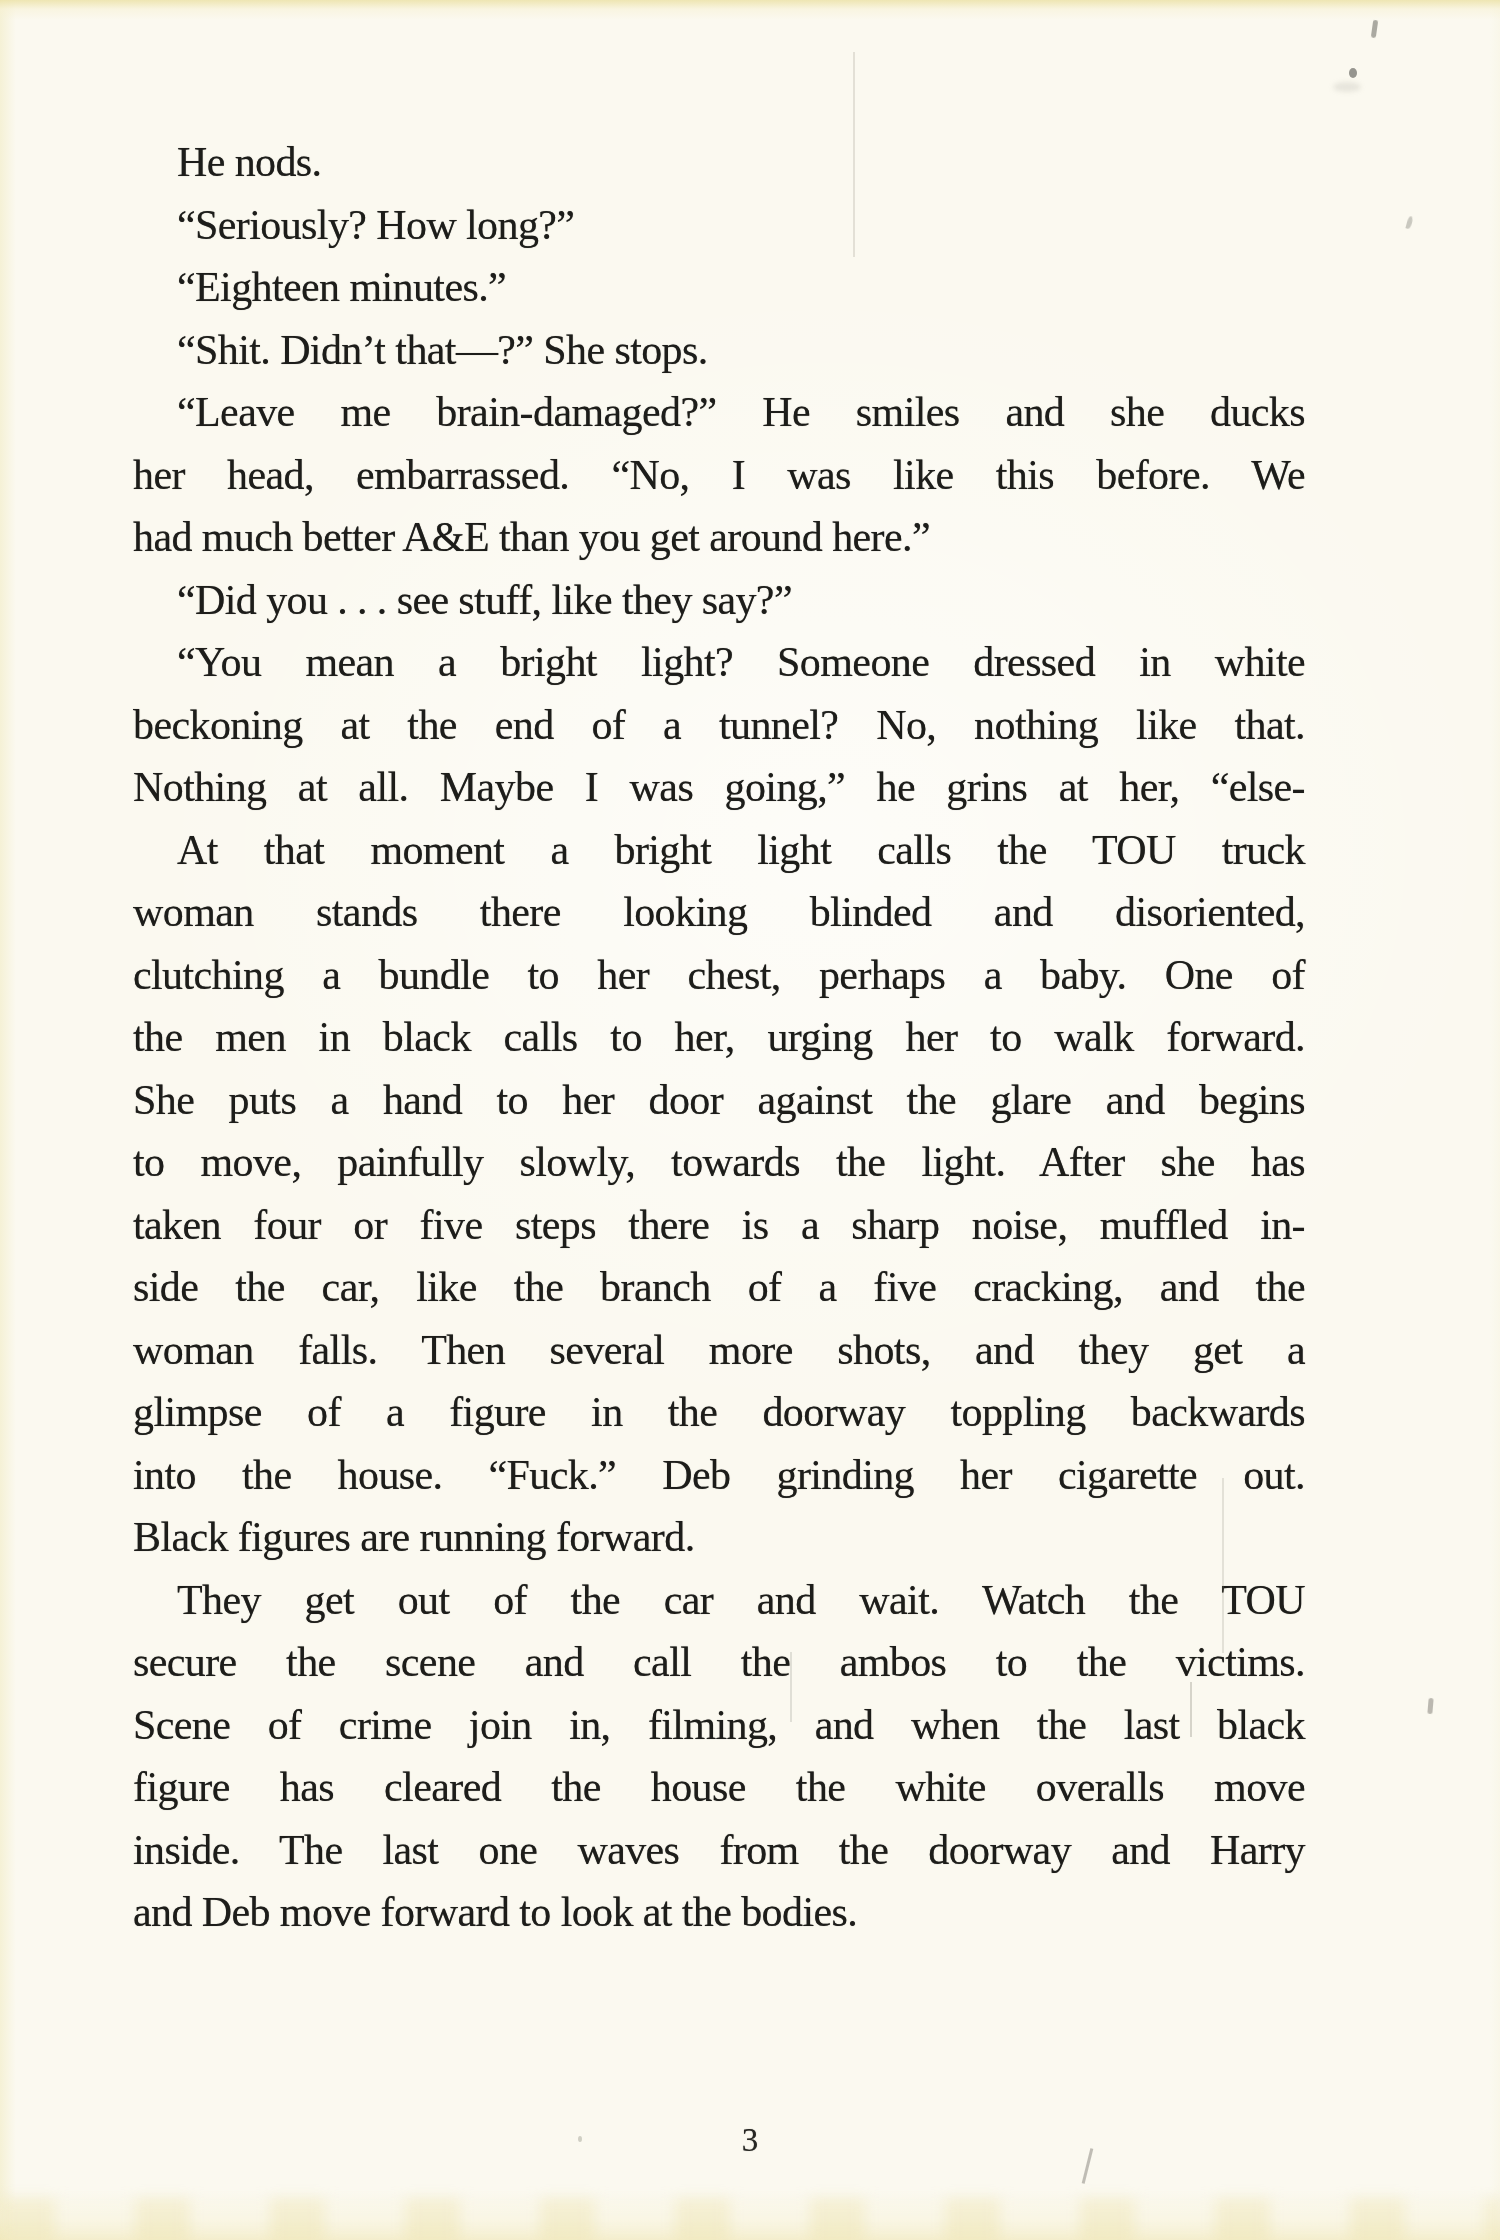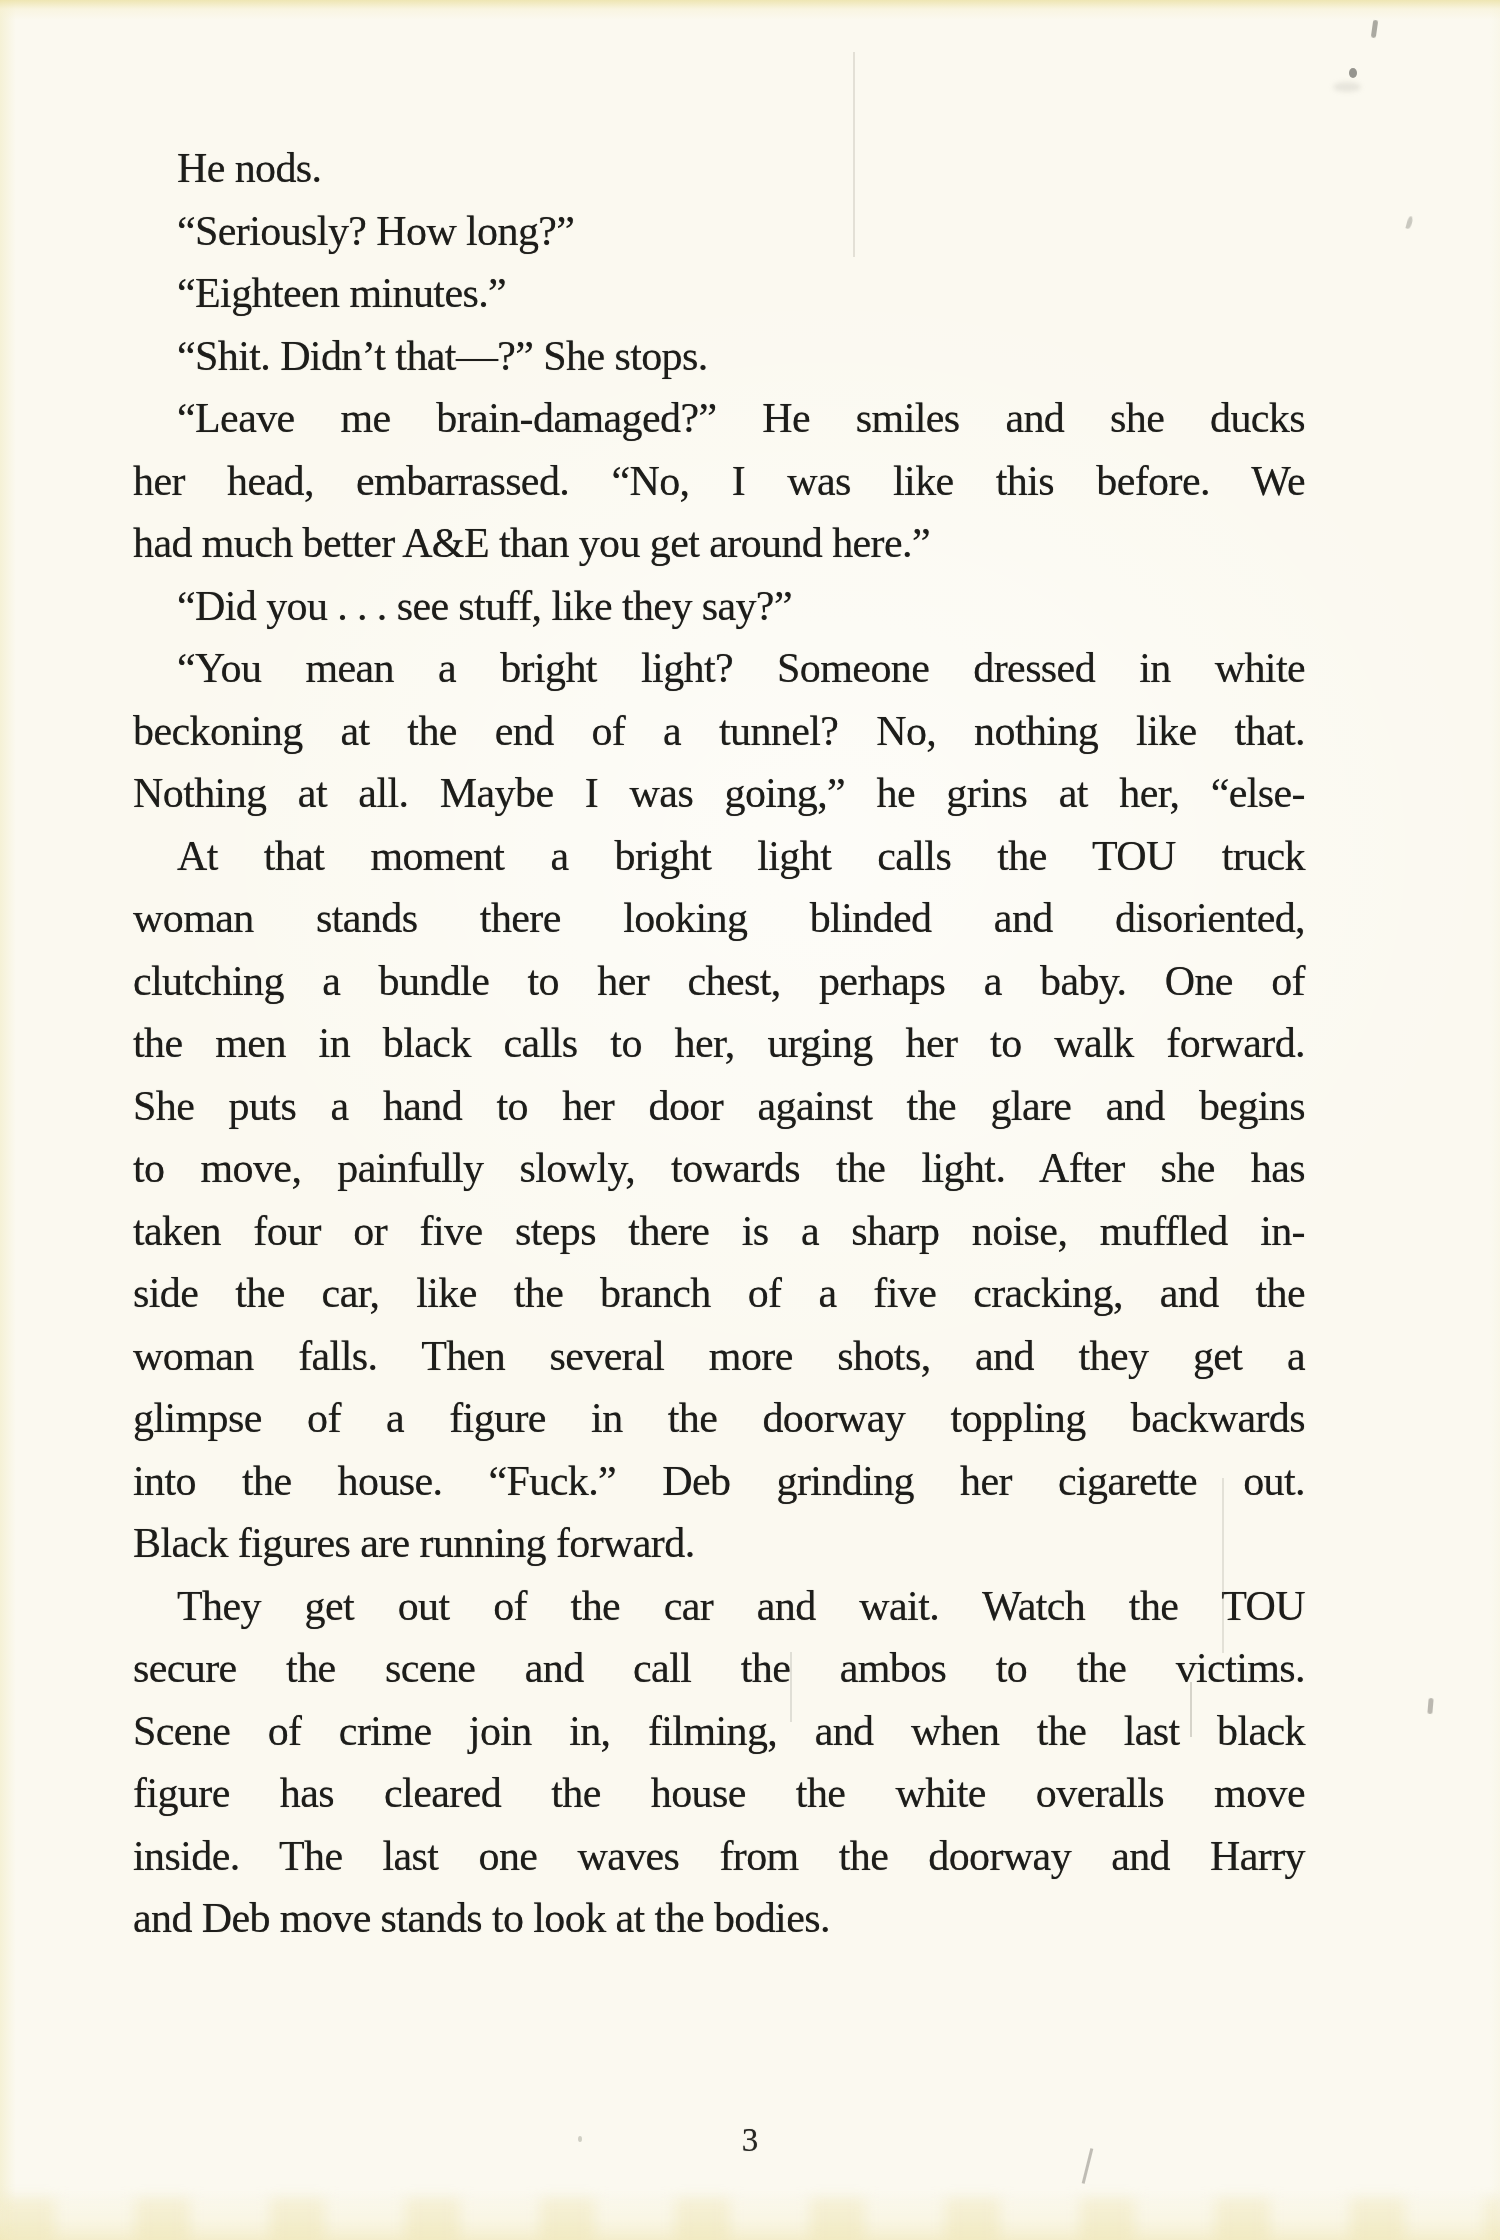--- a/index.html
+++ b/index.html
@@ -25,21 +25,21 @@
     position: absolute; left: 0; right: 0; bottom: 0; height: 42px;
     background: repeating-linear-gradient(90deg,
       rgba(238,229,180,0.40) 0px, rgba(238,229,180,0.40) 55px,
       rgba(252,250,240,0.25) 55px, rgba(252,250,240,0.25) 135px);
     filter: blur(7px);
   }
 
   .text-block {
     position: absolute;
     left: 133px;
-    top: 137px;
+    top: 131px;
     width: 1172px;
     font-size: 42px;
     line-height: 62.5px;
     letter-spacing: -0.6px;
     text-shadow: 0 0 0.7px rgba(25,25,22,0.65);
   }
 
   .line { height: 62.5px; white-space: normal; }
   .line.just   { text-align: justify; text-align-last: justify; }
   .line.ragged { text-align: left; text-align-last: auto; white-space: nowrap; }
@@ -98,21 +98,21 @@
     <div class="line just">side the car, like the branch of a five cracking, and the</div>
     <div class="line just">woman falls. Then several more shots, and they get a</div>
     <div class="line just">glimpse of a figure in the doorway toppling backwards</div>
     <div class="line just">into the house. “Fuck.” Deb grinding her cigarette out.</div>
     <div class="line ragged">Black figures are running forward.</div>
     <div class="line indent just">They get out of the car and wait. Watch the TOU</div>
     <div class="line just">secure the scene and call the ambos to the victims.</div>
     <div class="line just">Scene of crime join in, filming, and when the last black</div>
     <div class="line just">figure has cleared the house the white overalls move</div>
     <div class="line just">inside. The last one waves from the doorway and Harry</div>
-    <div class="line ragged">and Deb move stands to look at the bodies.</div>
+    <div class="line ragged">and Deb move forward to look at the bodies.</div>
   </div>
 
   <div class="page-number">3</div>
 
   <div class="artifact crease-a"></div>
   <div class="artifact crease-b"></div>
   <div class="artifact crease-c"></div>
   <div class="artifact crease-d"></div>
   <div class="artifact mark-tick"></div>
   <div class="artifact mark-dot"></div>

